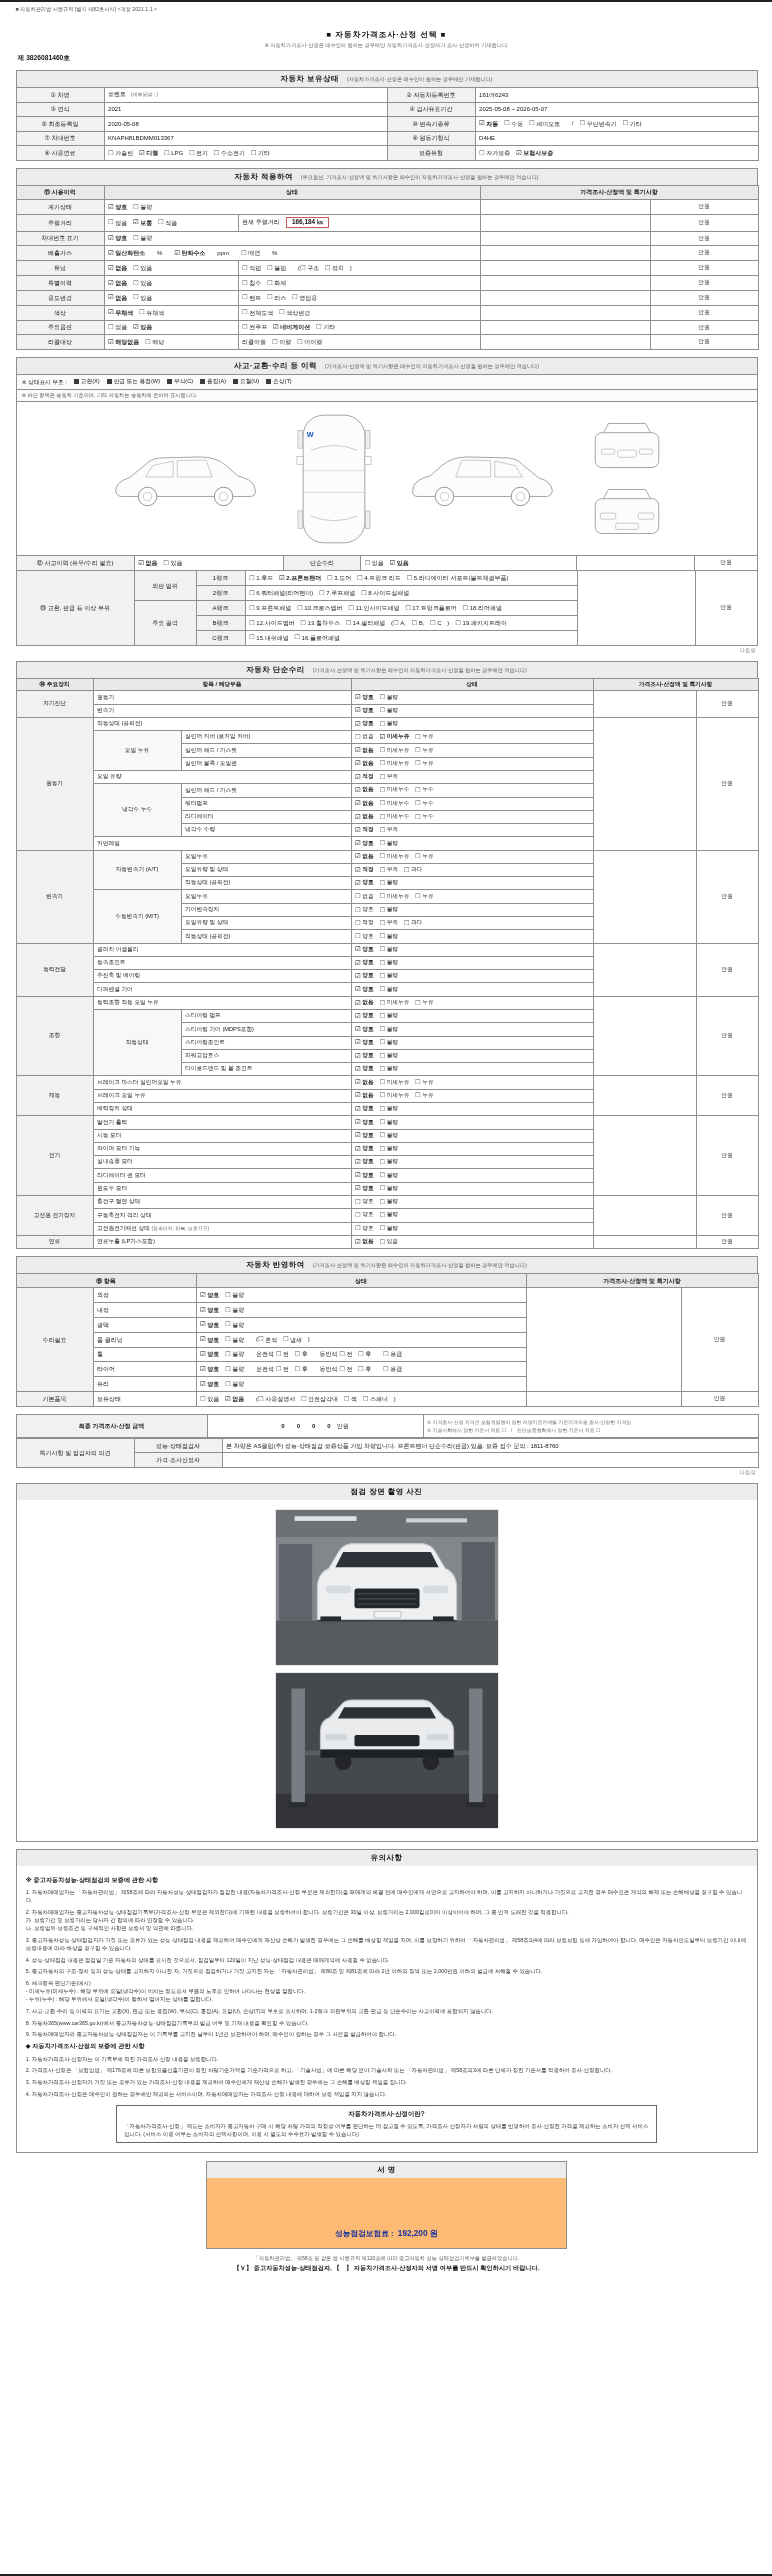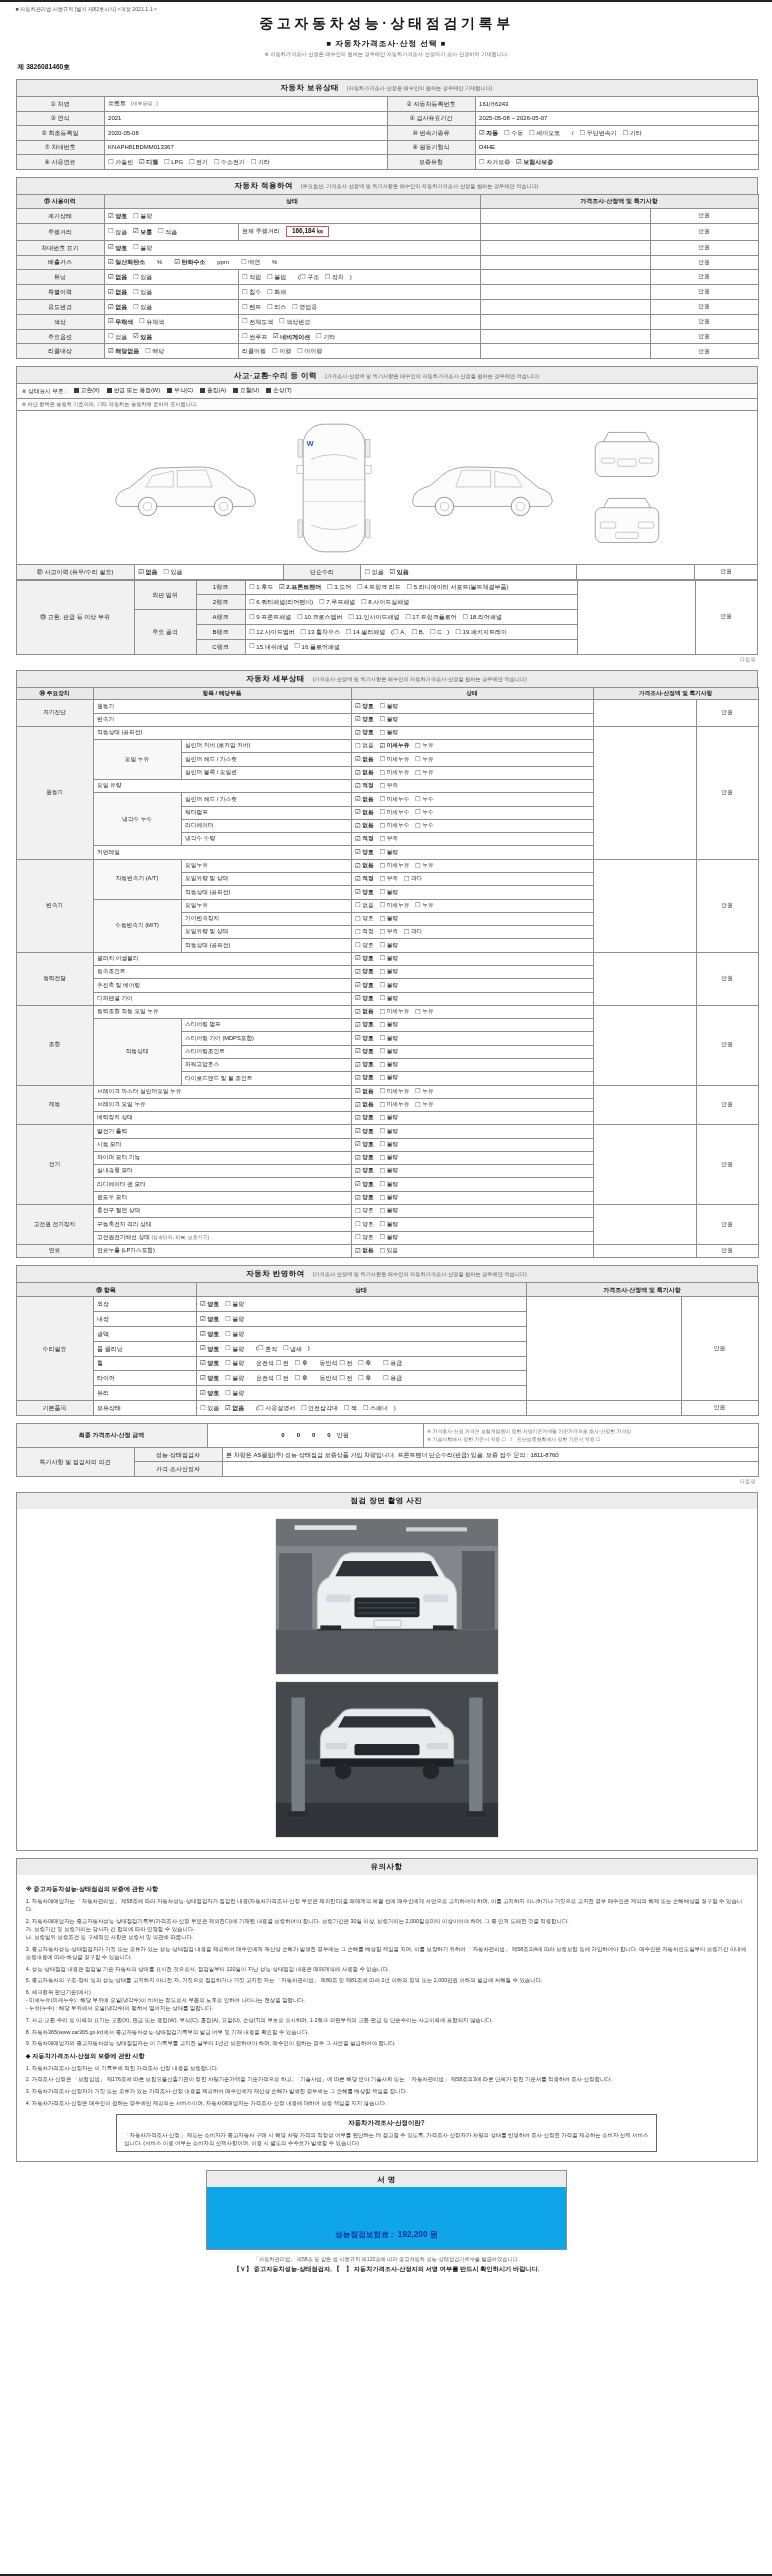--- a/index.html
+++ b/index.html
@@ -5,21 +5,21 @@
 *{margin:0;padding:0;box-sizing:border-box}
 html,body{width:773px}
 body{height:2576px;background:#ffffff;font-family:"Liberation Sans","DejaVu Sans",sans-serif;color:#151515;position:relative;overflow:hidden}
 .edge{position:absolute;left:0;width:100%;height:2.1px;background:#232323}
 .edge.top{top:0}
 .edge.bottom{bottom:0}
 .page{padding:6.2px 15.5px 0 15.5px}
 .topnote{font-size:5.2px;color:#555}
 .hd{text-align:center;margin-top:2.1px}
 .hd .t1{font-size:14px;font-weight:bold;letter-spacing:3.6px}
-.hd .t2{font-size:7.7px;font-weight:bold;margin-top:6px;letter-spacing:1px}
+.hd .t2{font-size:7.7px;font-weight:bold;margin-top:17px;letter-spacing:1px}
 .hd .t3{font-size:5.2px;color:#666;margin-top:1.5px}
 .docno{font-size:6.7px;font-weight:bold;margin:5.2px 0 1px 2.1px}
 .sect{margin-top:7.2px}
 .bar{border:0.5px solid #8f8f8f;border-bottom:none;background:#ececec;text-align:center;padding:3.1px 0 2.6px;font-size:7.5px;font-weight:bold;letter-spacing:0.5px}
 .bar .note{font-size:5.2px;font-weight:normal;color:#555;margin-left:5.2px;letter-spacing:0}
 table{border-collapse:collapse;width:100%;table-layout:fixed}
 td{border:0.5px solid #8f8f8f;font-size:6px;padding:2.6px 3.6px;vertical-align:middle;line-height:1.35;word-break:keep-all}
 #t-detail td{font-size:5.7px;padding:1.8px 3.6px}
 td.l,td.g,td.s,td.h{background:#f1f1f1;text-align:center}
 td.g2{background:#f8f8f8;text-align:center}
@@ -49,39 +49,38 @@
 .mt{margin-top:7.2px}
 .nbody{border:0.5px solid #8f8f8f;border-top:none;padding:6.2px 9.3px 8.2px;background:#fff}
 .nh{font-size:6.2px;font-weight:bold;margin:4.1px 0 3.1px}
 .nitem{font-size:5.4px;color:#333;line-height:1.5;margin-bottom:3.6px;white-space:pre-line}
 .qbox{border:0.6px solid #666;width:541px;margin:7.2px auto 1px;padding:4.1px 7.2px}
 .qt{text-align:center;font-weight:bold;font-size:6.4px;margin-bottom:2.6px}
 .qb{font-size:5.4px;line-height:1.5;color:#333}
 .pwrap{border:0.5px solid #8f8f8f;border-top:none;background:#fff;display:flex;flex-direction:column;align-items:center;gap:8.2px;padding:10.3px 0 12.4px}
 .photo{box-shadow:0 0 0 0.5px #cfcfcf}
 .signbox{width:361px;margin:8.2px auto 0}
-.sbody{border:0.5px solid #8f8f8f;border-top:none;background:#0ea5e9;height:63px;position:relative}
+.sbody{border:0.5px solid #8f8f8f;border-top:none;background:#fdba74;height:71px;position:relative}
 .fee{position:absolute;left:0;right:0;bottom:9.3px;text-align:center;font-size:7.7px;font-weight:bold;color:#17339e}
 .fee .feeval{margin-left:2.1px;font-size:8.2px}
 .footer{margin-top:6.2px;text-align:center}
 .f1{font-size:5.2px;color:#555}
 .f2{font-size:6.2px;font-weight:bold;margin-top:2.1px}
 svg text{font-family:"Liberation Sans","DejaVu Sans",sans-serif}
 </style>
 </head>
 <body>
 
 <div class="edge top"></div>
 
 <div class="page">
 
   <div class="topnote">■ 자동차관리법 시행규칙 [별지 제82호서식] &lt;개정 2021.1.1.&gt;</div>
 
   <div class="hd">
-    <div class="t1">중고자동차성능·상태점검기록부</div>
     <div class="t2">■ 자동차가격조사·산정 선택 ■</div>
     <div class="t3">※ 자동차가격조사·산정은 매수인이 원하는 경우에만 자동차가격조사·산정자가 조사·산정하여 기재합니다.</div>
   </div>
 
   <div class="docno">제 3826081460호</div>
 
   <div class="sect">
     <div class="bar">
       <span>자동차 보유상태</span>
       <span class="note">(자동차가격조사·산정은 매수인이 원하는 경우에만 기재합니다)</span>
@@ -583,21 +582,21 @@
                 <span class="cl">16.플로어패널</span>
               </span></td>
           </tr>
         </tbody>
     </table>
   </div>
   <div class="np">다음장</div>
 
   <div class="sect">
     <div class="bar">
-      <span>자동차 세부상태</span>
+      <span>자동차 단순수리</span>
       <span class="note">(가격조사·산정액 및 특기사항은 매수인이 자동차가격조사·산정을 원하는 경우에만 적습니다)</span>
     </div>
     <table id="t-detail">
       <colgroup>
           <col style="width:77px">
           <col style="width:88px">
           <col style="width:170px">
           <col style="width:242px">
           <col style="width:103px">
           <col style="width:62px">

